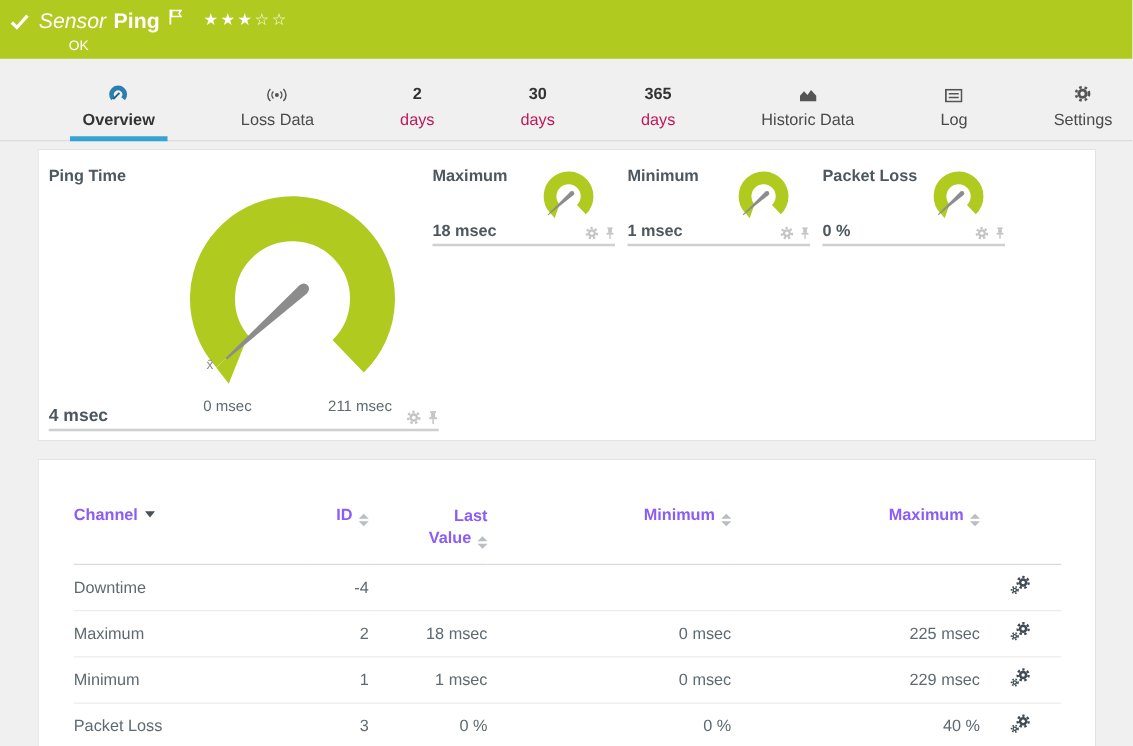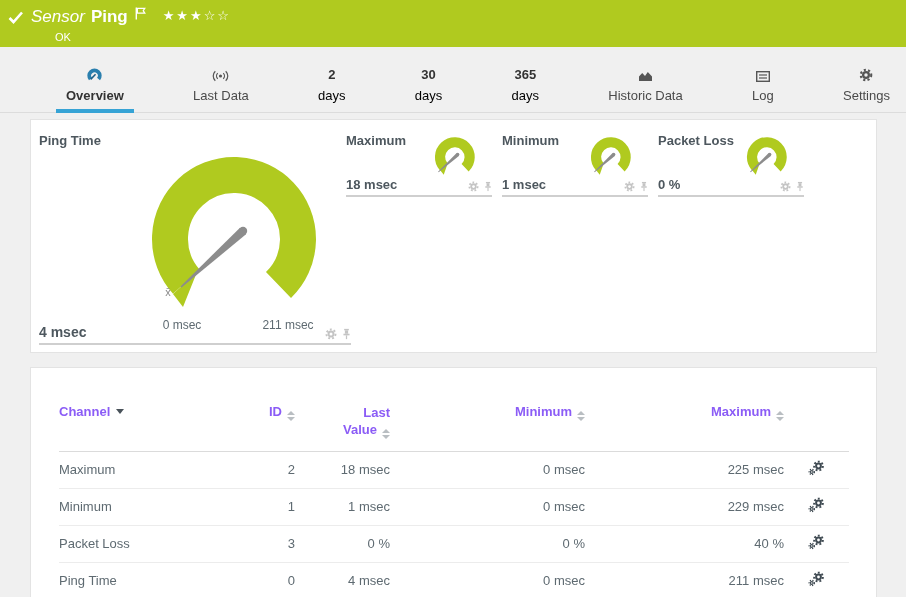--- a/index.html
+++ b/index.html
@@ -24,21 +24,21 @@
 
   
   .tabs { display:flex; align-items:flex-end; justify-content:space-between;
           margin-top:16px; padding:0 6px 0 56px; border-bottom:1px solid #dcdcdc; }
   .tab { display:flex; align-items:center; gap:6px; font-size:13px; color:#4a4a4a;
          padding:4px 10px 9px; position:relative; cursor:pointer; white-space:nowrap;flex-direction:column; }
   .tab.active { font-weight:bold; color:#333; }
   .tab.active::after { content:""; position:absolute; left:0; right:0; bottom:-1px;
                        height:4px; background:var(--blue); }
   .tab-num { font-weight:bold; color:#333; }
-  .tab-days { color:#000000; }
+  .tab-days { color:#be185d; }
   .ticon { display:flex; align-items:center; }
 
   
   .card { background:#fff; border:1px solid #e3e3e3; margin:0 29px 0 30px; }
   .overview-card { margin-top:6px; height:234px; position:relative; }
   .table-card { margin-top:14px; height:243px; padding:0 28px; overflow:hidden; }
 
   
   .panel-title { font-size:13px; font-weight:bold; color:#4d575e; }
   .main-panel { position:absolute; left:8px; top:13px; width:312px; height:212px; }
@@ -115,21 +115,21 @@
   <div class="tab">
     <span class="ticon">
       <svg width="17" height="12" viewBox="0 0 17 12">
         <circle cx="8.5" cy="6" r="1.6" fill="#555"></circle>
         <path d="M5.7,3.2 A4,4 0 0 0 5.7,8.8" fill="none" stroke="#555" stroke-width="1.2"></path>
         <path d="M3.3,1.2 A6.6,6.6 0 0 0 3.3,10.8" fill="none" stroke="#555" stroke-width="1.2"></path>
         <path d="M11.3,3.2 A4,4 0 0 1 11.3,8.8" fill="none" stroke="#555" stroke-width="1.2"></path>
         <path d="M13.7,1.2 A6.6,6.6 0 0 1 13.7,10.8" fill="none" stroke="#555" stroke-width="1.2"></path>
       </svg>
     </span>
-    <span>Last Data</span>
+    <span>Loss Data</span>
   </div>
   <div class="tab">
     <span class="tab-num">2</span>
     <span class="tab-days">days</span>
   </div>
   <div class="tab">
     <span class="tab-num">30</span>
     <span class="tab-days">days</span>
   </div>
   <div class="tab">
@@ -322,20 +322,38 @@
           <span>Maximum</span><span class="sort">
               <i class="tri-up"></i>
               <i class="tri-down"></i>
             </span>
         </th>
         <th class="col-gear"></th>
       </tr>
     </thead>
     <tbody>
       <tr>
+        <td class="col-channel">Downtime</td>
+        <td>-4</td>
+        <td></td>
+        <td></td>
+        <td></td>
+        <td class="col-gear"><span class="gear-btn">
+          <svg width="17" height="16" viewBox="0 0 17 16">
+            <circle cx="10.5" cy="6" r="3.4" fill="#3f4a52"></circle>
+            <circle cx="10.5" cy="6" r="4.4" fill="none" stroke="#3f4a52" stroke-width="1.9" stroke-dasharray="1.9 2"></circle>
+            <circle cx="10.5" cy="6" r="1.4" fill="#fff"></circle>
+            <circle cx="3.8" cy="12" r="1.9" fill="#3f4a52"></circle>
+            <circle cx="3.8" cy="12" r="2.6" fill="none" stroke="#3f4a52" stroke-width="1.3" stroke-dasharray="1.2 1.3"></circle>
+            <circle cx="3.8" cy="12" r="0.8" fill="#fff"></circle>
+          </svg>
+            </span>
+        </td>
+      </tr>
+      <tr>
         <td class="col-channel">Maximum</td>
         <td>2</td>
         <td>18 msec</td>
         <td>0 msec</td>
         <td>225 msec</td>
         <td class="col-gear"><span class="gear-btn">
           <svg width="17" height="16" viewBox="0 0 17 16">
             <circle cx="10.5" cy="6" r="3.4" fill="#3f4a52"></circle>
             <circle cx="10.5" cy="6" r="4.4" fill="none" stroke="#3f4a52" stroke-width="1.9" stroke-dasharray="1.9 2"></circle>
             <circle cx="10.5" cy="6" r="1.4" fill="#fff"></circle>

